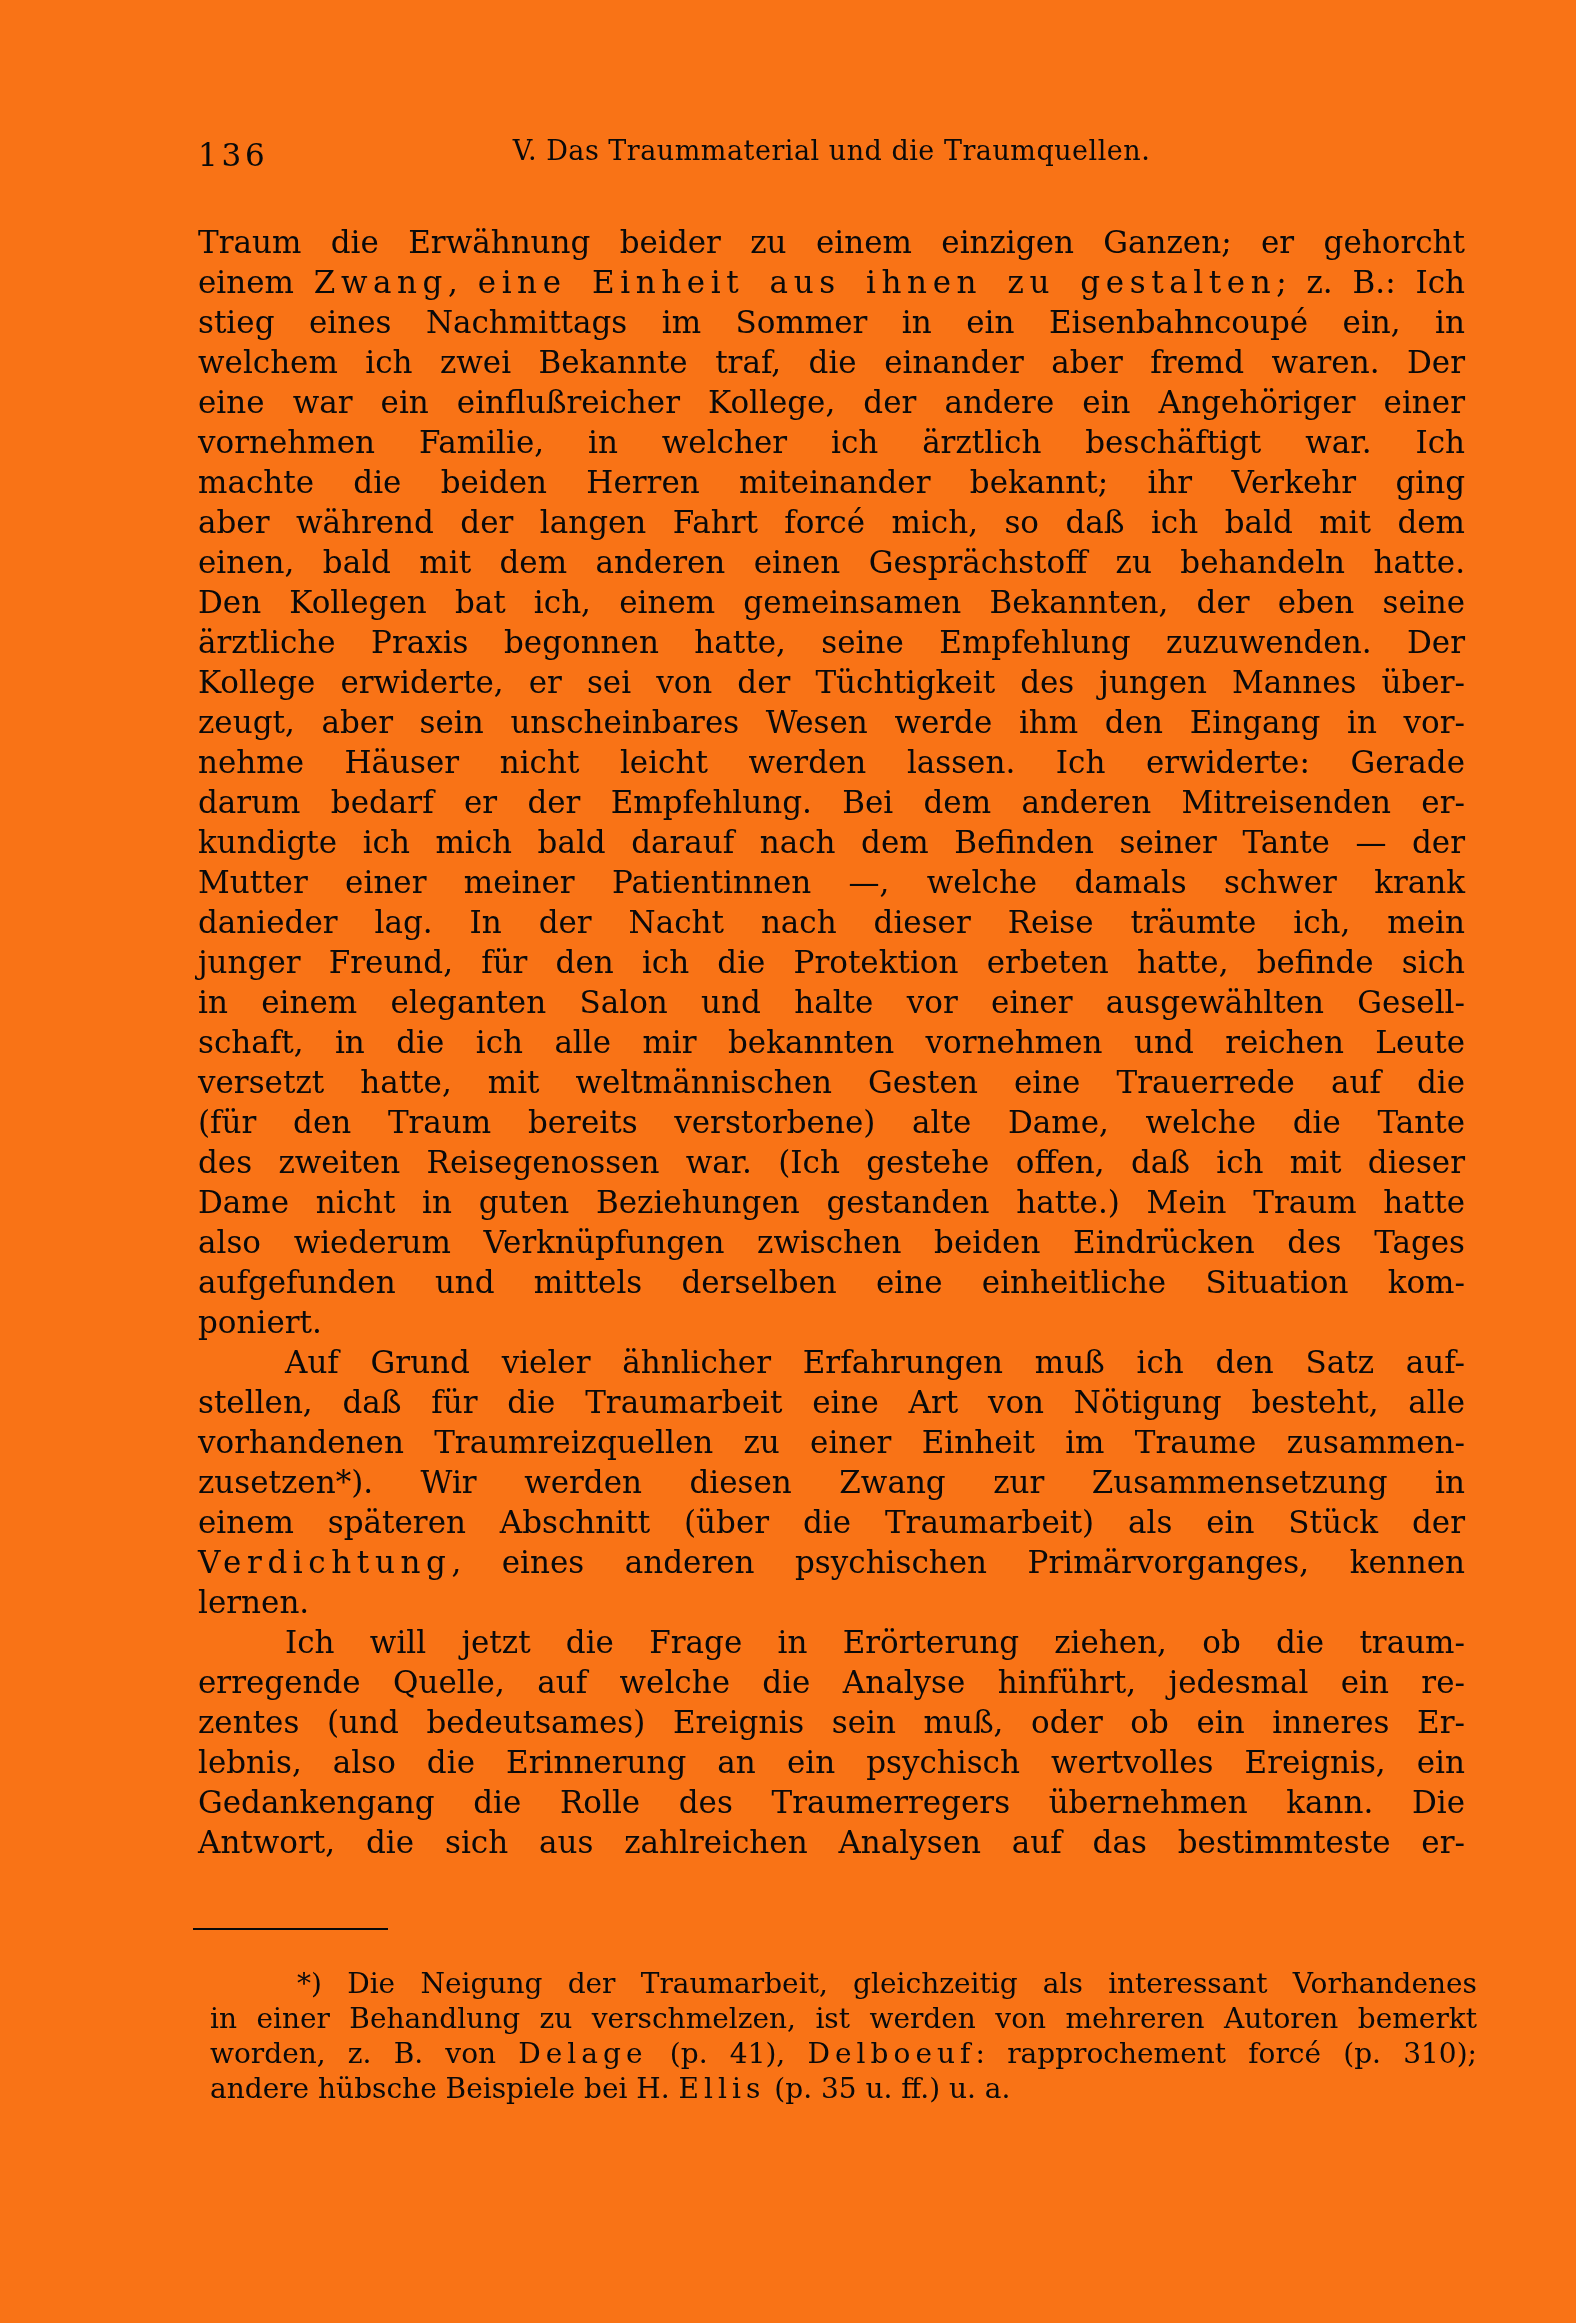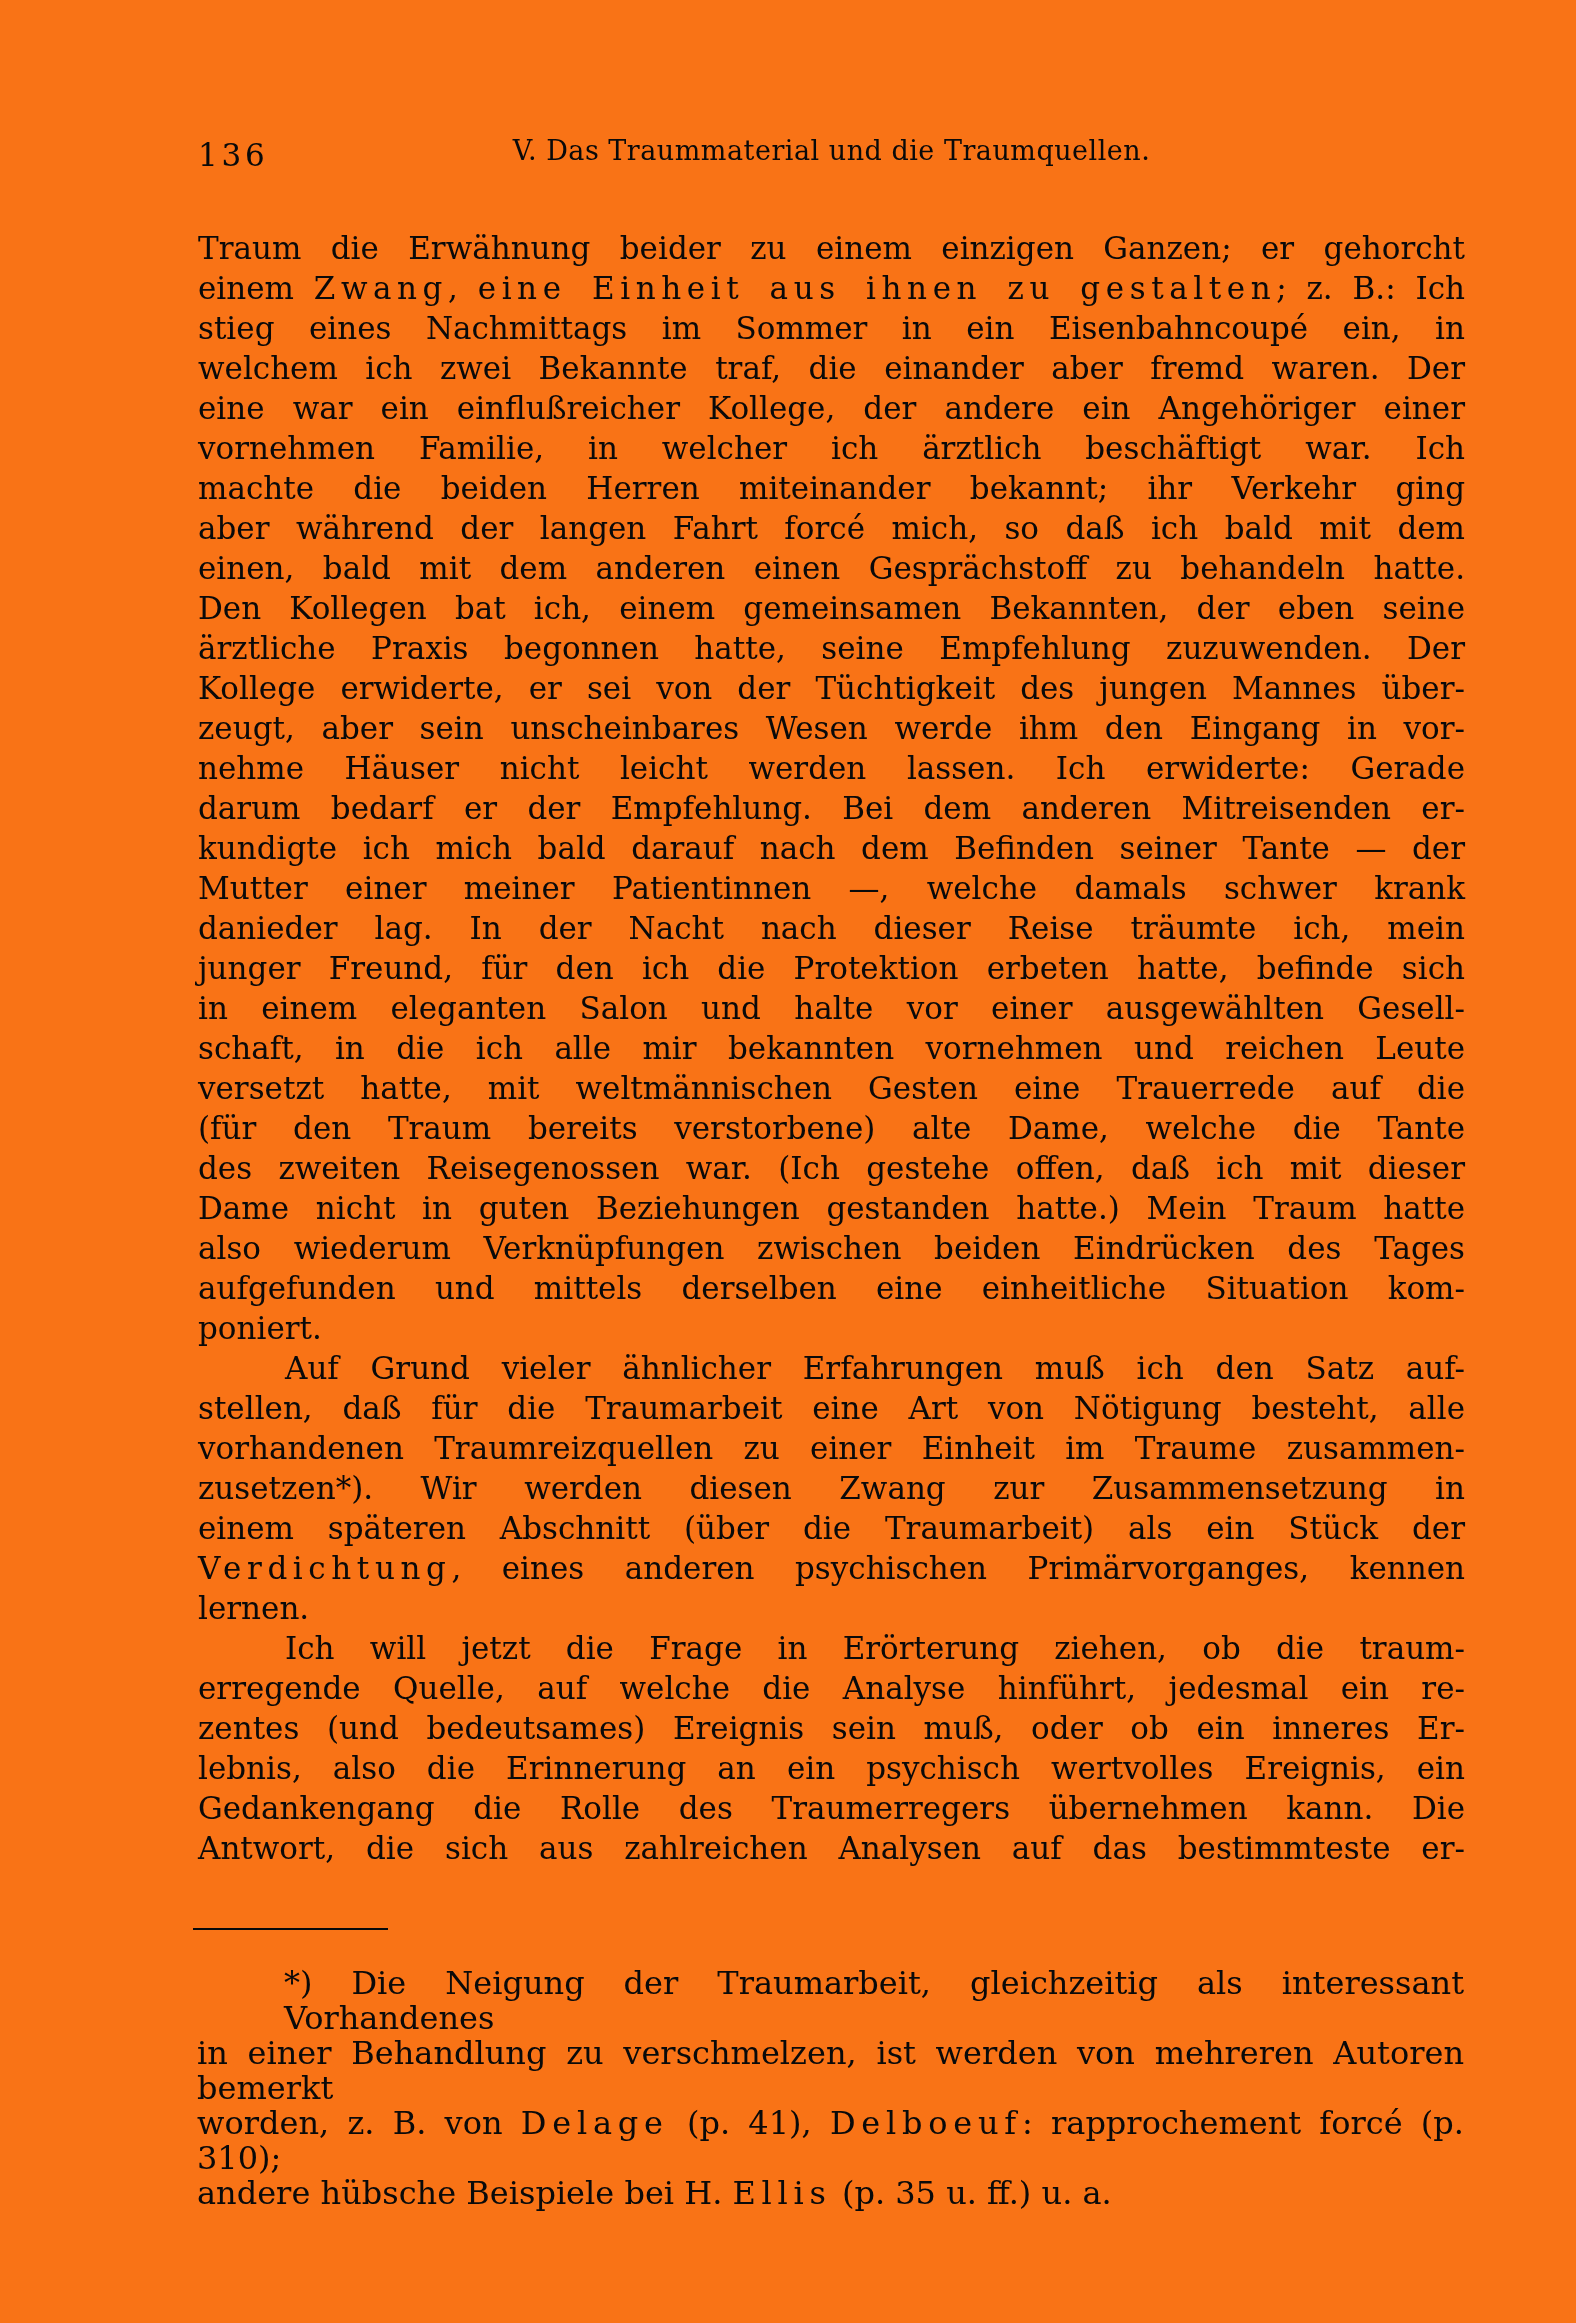--- a/index.html
+++ b/index.html
@@ -33,32 +33,32 @@
     letter-spacing: 3.8px;
   }
   .runtitle {
     display: inline-block;
     font-size: 27px;
     letter-spacing: 0.5px;
   }
   
   .bodytext {
     position: absolute;
-    top: 228px;
+    top: 222px;
     left: 198px;
     width: 1267px;
     font-size: 31px;
     line-height: 40px;
   }
   .footnote {
     position: absolute;
     top: 1966px;
-    left: 197px;
+    left: 210px;
     width: 1267px;
-    font-size: 32px;
+    font-size: 28px;
     line-height: 35px;
   }
   .line {
     text-align: justify;
     text-align-last: justify;
   }
   .line.last {
     text-align: center;
     text-align-last: left;
   }

